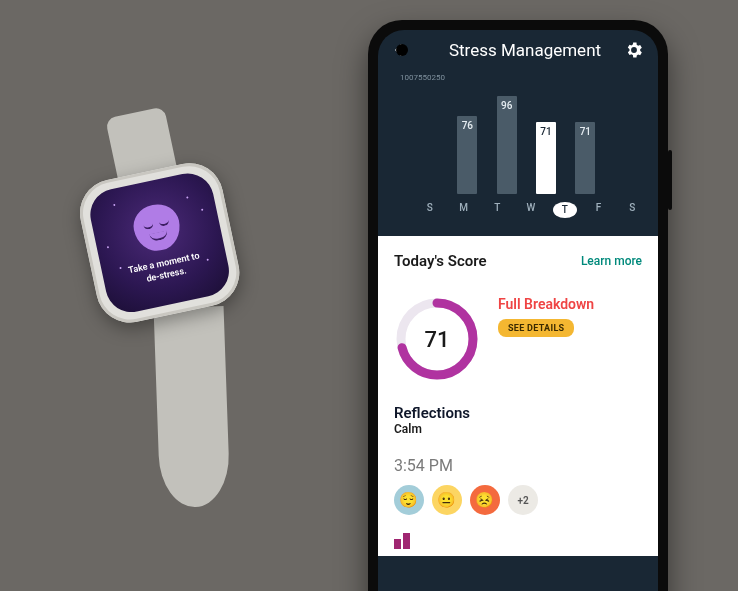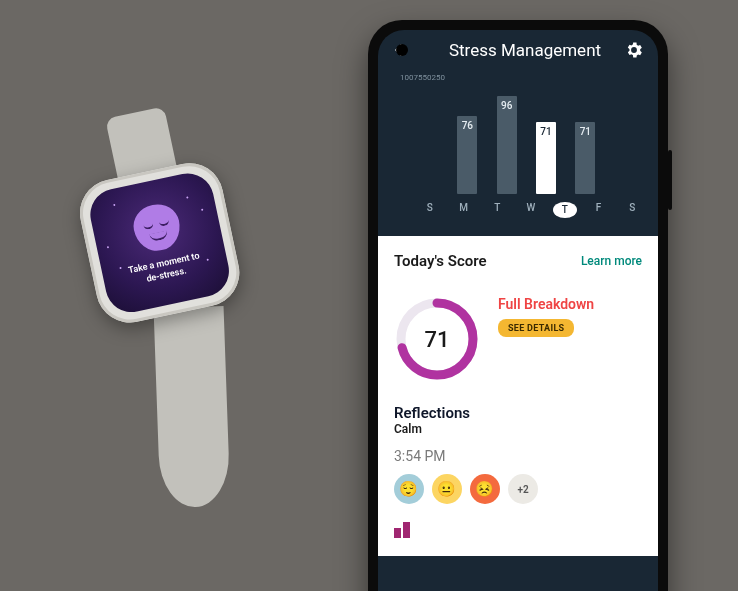--- a/index.html
+++ b/index.html
@@ -60,21 +60,21 @@
     .ring { width:86px; height:86px; position:relative; flex-shrink:0; }
     .ring svg { transform:rotate(-90deg); }
     .ring .num { position:absolute; inset:0; display:flex; align-items:center; justify-content:center; font-size:22px; font-weight:500; color:#1a1a1a; }
     .breakdown h4 { font-size:14px; font-weight:600; color:#ef4444; margin-bottom:4px; }
     .breakdown p { font-size:12px; color:#5a5a5a; line-height:1.45; margin-bottom:10px; }
     .pill { display:inline-block; background:#f4b731; color:#3a2a00; font-size:9px; font-weight:700; letter-spacing:.3px; padding:4px 10px; border-radius:8px; }
 
     .reflections { margin-top:22px; }
     .reflections h3 { font-size:15px; font-weight:600; color:#0f172a; margin-bottom:0; }
     .ref-label { font-size:12px; font-weight:600; color:#1a1a1a; }
-    .ref-time { font-size:14px; color:#7a7a7a; margin-top:12px; margin-bottom:10px; }
+    .ref-time { font-size:16px; color:#7a7a7a; margin-top:20px; margin-bottom:10px; }
     .moods { display:flex; gap:8px; align-items:center; }
     .mood { width:30px; height:30px; border-radius:50%; display:flex; align-items:center; justify-content:center; font-size:15px; }
     .mood.blue { background:#a3cdd9; }
     .mood.yellow { background:#fcd562; }
     .mood.red { background:#f46a3e; }
     .mood.more { background:#eceae5; font-size:10px; color:#555; font-weight:600; }
 
     .cutoff { margin-top:18px; display:flex; align-items:center; gap:10px; }
     .cutoff-bar { width:16px; height:16px; display:flex; gap:2px; }
     .cutoff-bar span { flex:1; background:#a02671; }

